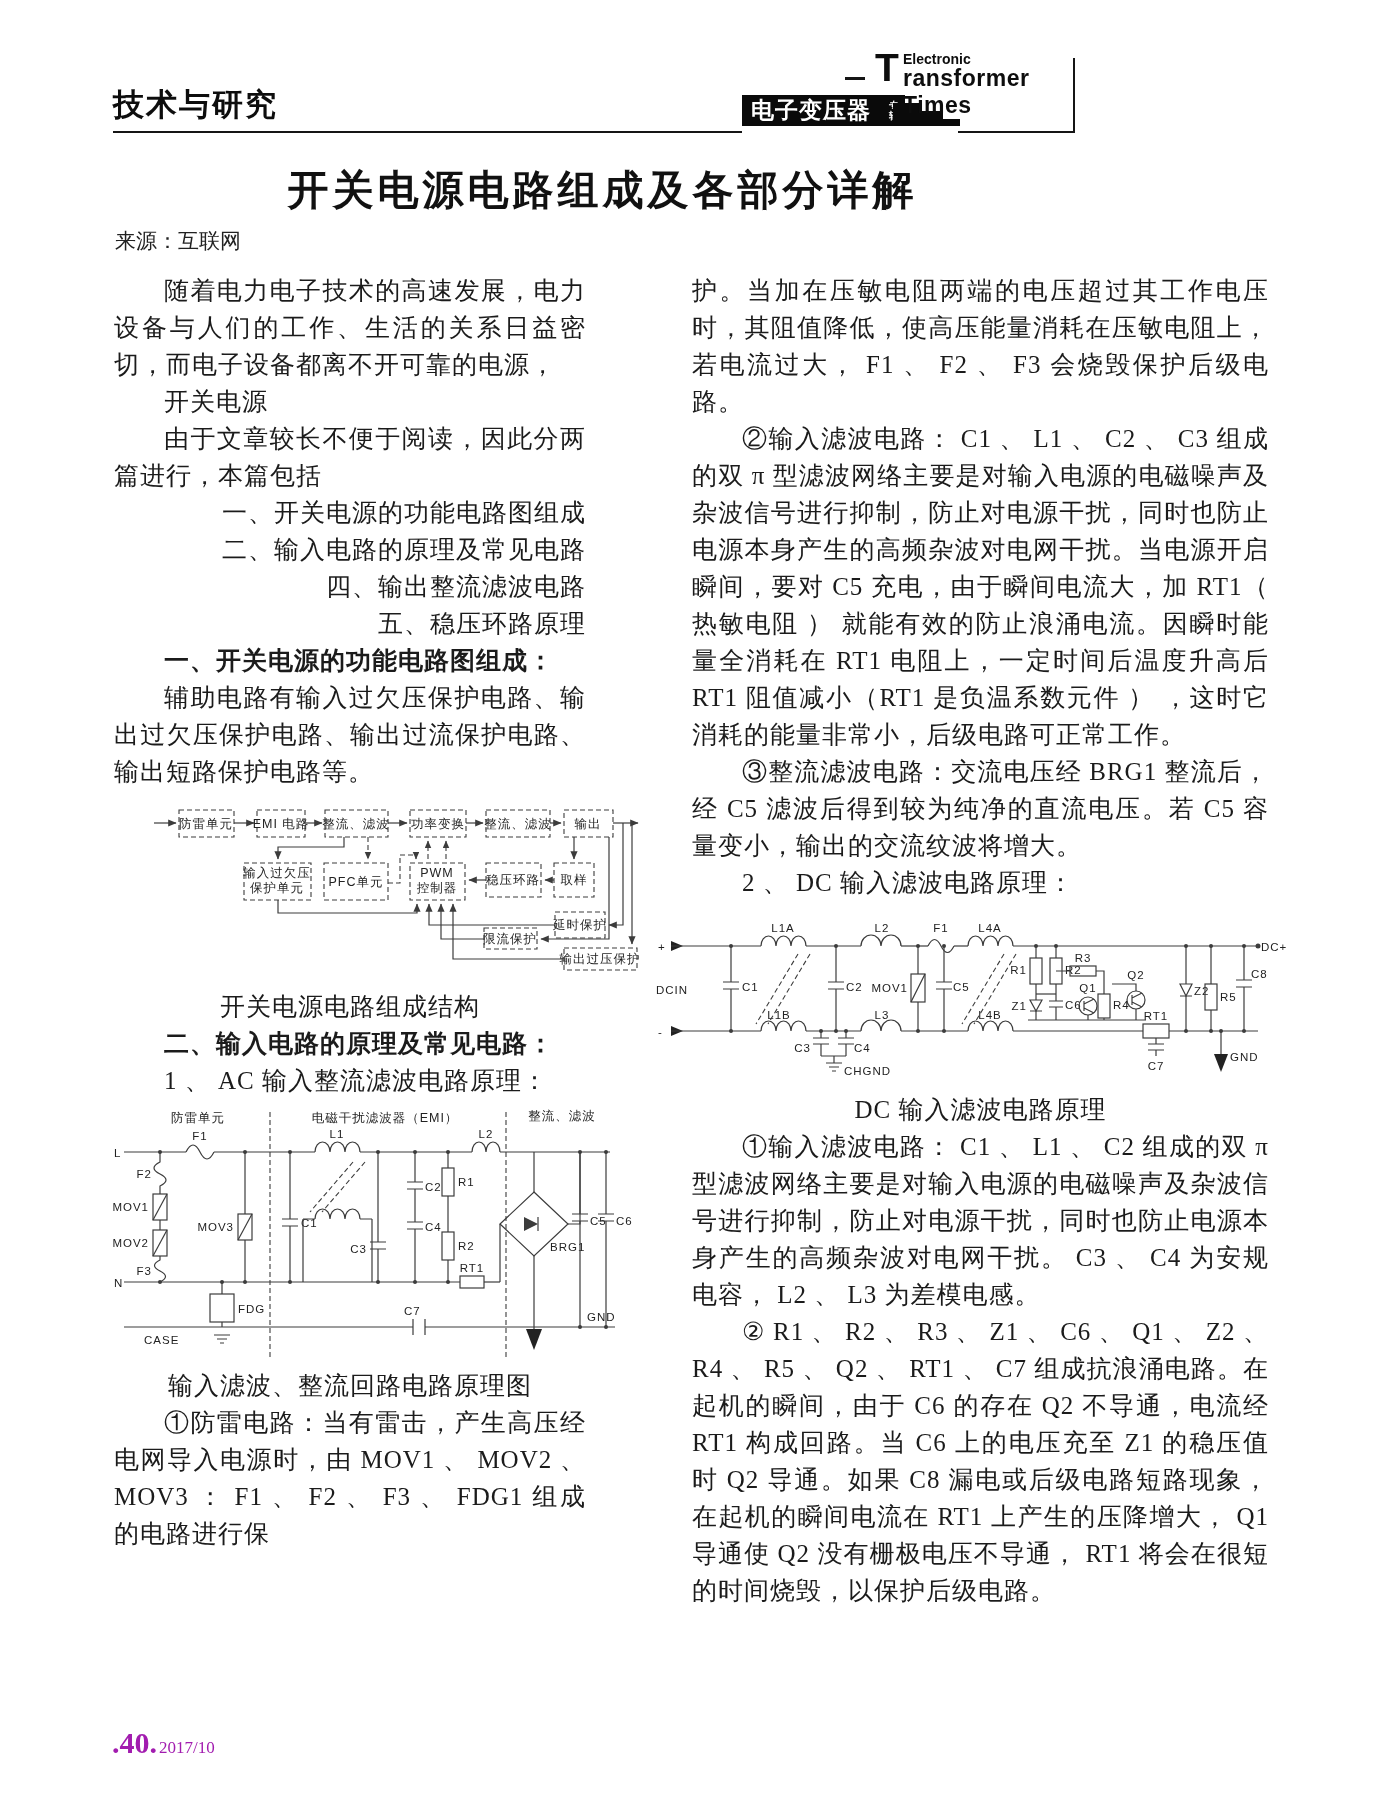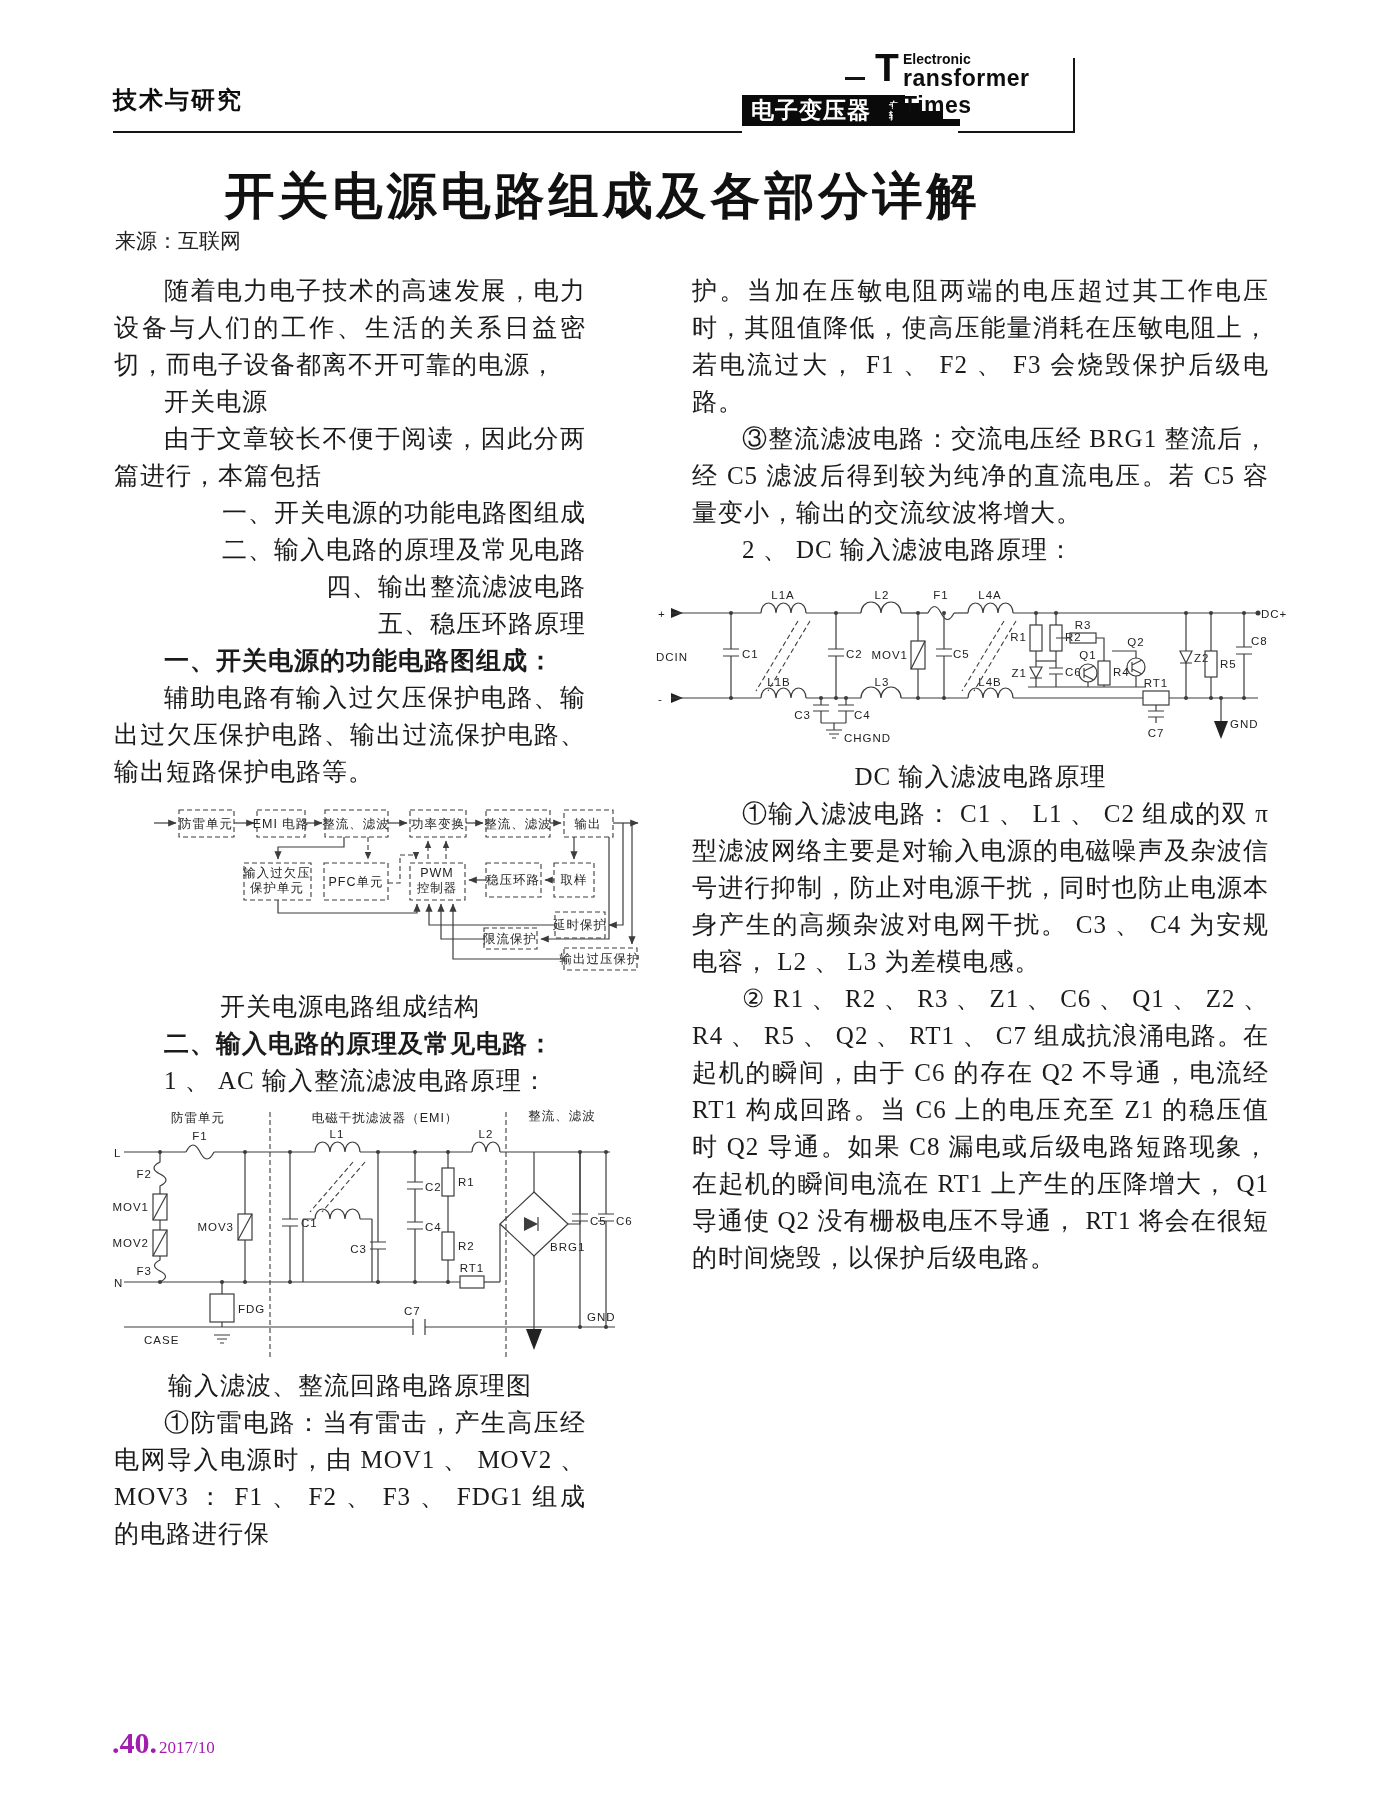--- a/index.html
+++ b/index.html
@@ -2,40 +2,40 @@
 <html><head>
 <meta charset="utf-8">
 <style>
   html,body{margin:0;padding:0;}
   body{
     width:1380px;height:1820px;position:relative;background:#ffffff;
     font-family:"Liberation Serif","DejaVu Serif",serif;color:#1d1d1d;overflow:hidden;
   }
   
   .hdr-label{position:absolute;left:113px;top:84px;font-family:"Liberation Sans","DejaVu Sans",sans-serif;
-    font-weight:bold;font-size:24px;letter-spacing:2px;color:#0d0d0d;}
+    font-weight:bold;font-size:31px;letter-spacing:2px;color:#0d0d0d;}
   .hdr-rule1{position:absolute;left:113px;top:131px;width:629px;height:2px;background:#151515;}
   .hdr-rule2{position:absolute;left:958px;top:131px;width:117px;height:2px;background:#151515;}
   .hdr-vbar{position:absolute;left:1073px;top:58px;width:2px;height:75px;background:#151515;}
   .hdr-dash{position:absolute;left:845px;top:77px;width:20px;height:3px;background:#151515;}
   .badge{position:absolute;left:742px;top:95px;height:31px;background:#0a0a0a;color:#fff;
     display:flex;align-items:center;padding:0 5px 0 9px;}
   .badge-main{font-family:Liberation Serif, serif;font-weight:bold;font-size:23px;letter-spacing:1px;}
   .badge-side{font-family:"Liberation Sans",sans-serif;font-weight:bold;font-size:10px;line-height:10px;
     width:11px;margin-left:18px;word-break:break-all;}
   .bstep1{position:absolute;left:893px;top:103px;width:28px;height:23px;background:#0a0a0a;}
   .bstep2{position:absolute;left:921px;top:111px;width:22px;height:15px;background:#0a0a0a;}
   .bstep3{position:absolute;left:943px;top:119px;width:17px;height:7px;background:#0a0a0a;}
   .logo{position:absolute;left:875px;top:48px;width:210px;height:50px;font-family:"Liberation Sans",sans-serif;color:#0d0d0d;}
   .logo-t{position:absolute;left:0;top:0;font-size:39px;font-weight:bold;line-height:40px;}
   .logo-elec{position:absolute;left:28px;top:3px;font-size:14px;font-weight:bold;}
   .logo-rest{position:absolute;left:28px;top:17px;font-size:23px;font-weight:bold;letter-spacing:0.5px;}
   
   .title{position:absolute;left:115px;top:163px;width:975px;text-align:center;
-    font-size:50px;font-weight:bold;letter-spacing:4px;color:#111;}
+    font-size:41px;font-weight:bold;letter-spacing:4px;color:#111;}
   .source{position:absolute;left:115px;top:227px;width:975px;text-align:left;font-size:21px;color:#222;}
   
   .col{position:absolute;top:272px;font-size:25px;line-height:37px;text-align:justify;
     word-break:break-all;letter-spacing:1px;color:#1b1b1b;}
   .col-left{left:114px;width:472px;}
   .col-right{left:692px;width:577px;}
   .col p{margin:0;text-indent:2em;}
   .col p.noind{text-indent:0;}
   .col p.item{text-indent:4em;text-align:right;}
   .col p.bold{font-weight:bold;}
@@ -279,20 +279,21 @@
       <circle class="dot" cx="470" cy="223" r="2"></circle>
         <circle class="dot" cx="496" cy="223" r="2"></circle>
     </svg>
   </div>
   <p class="caption">输入滤波、整流回路电路原理图</p>
   <p>①防雷电路：当有雷击，产生高压经电网导入电源时，由 MOV1 、 MOV2 、 MOV3 ： F1 、 F2 、 F3 、 FDG1 组成的电路进行保</p>
 </div>
 
 <div class="col col-right">
   <p class="noind">护。当加在压敏电阻两端的电压超过其工作电压时，其阻值降低，使高压能量消耗在压敏电阻上，若电流过大， F1 、 F2 、 F3 会烧毁保护后级电路。</p>
+  <p>②输入滤波电路： C1 、 L1 、 C2 、 C3 组成的双 π 型滤波网络主要是对输入电源的电磁噪声及杂波信号进行抑制，防止对电源干扰，同时也防止电源本身产生的高频杂波对电网干扰。当电源开启瞬间，要对 C5 充电，由于瞬间电流大，加 RT1（ 热敏电阻 ） 就能有效的防止浪涌电流。因瞬时能量全消耗在 RT1 电阻上，一定时间后温度升高后 RT1 阻值减小（RT1 是负温系数元件 ） ，这时它消耗的能量非常小，后级电路可正常工作。</p>
   <p>③整流滤波电路：交流电压经 BRG1 整流后，经 C5 滤波后得到较为纯净的直流电压。若 C5 容量变小，输出的交流纹波将增大。</p>
   <p>2 、 DC 输入滤波电路原理：</p>
 
   <div class="fig fig3">
     <svg width="640" height="180" viewBox="0 0 640 180">
 
       <text class="lt" x="12" y="45">+</text>
       <polygon points="25,35 25,45 37,40" fill="#222"></polygon>
       <path class="w" d="M25,40 H115"></path>
       <path class="w" d="M115,40 a7.5,10 0 0 1 15,0 a7.5,10 0 0 1 15,0 a7.5,10 0 0 1 15,0"></path>

